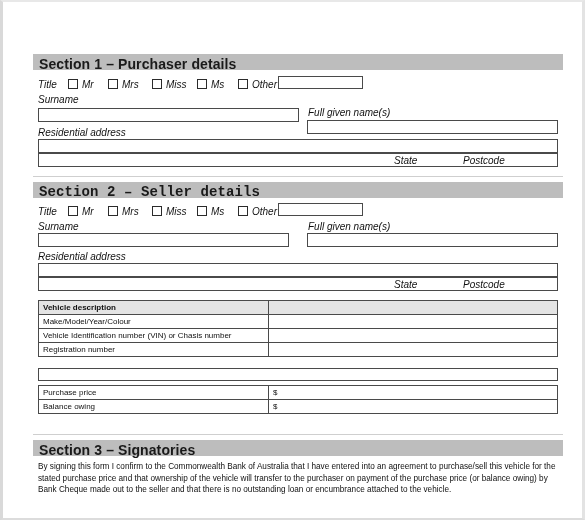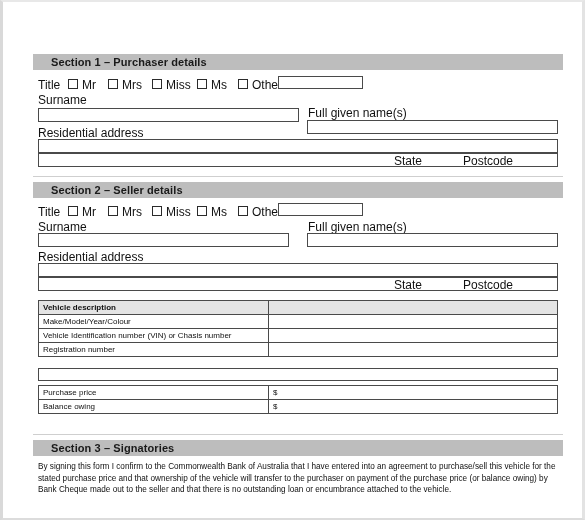--- a/index.html
+++ b/index.html
@@ -50,43 +50,44 @@
   .section-bar {
     position: absolute;
     left: 25px;
     width: 530px;
     height: 16px;
     background: #bdbdbd;
     box-sizing: border-box;
   }
   .section-bar .bar-label {
     position: absolute;
-    left: 18px;
+    left: 6px;
     top: 2px;
-    font-size: 11px;
+    font-size: 14px;
     font-weight: bold;
     color: #1a1a1a;
     white-space: nowrap;
     letter-spacing: 0.1px;
   }
   .divider {
     position: absolute;
     left: 25px;
     width: 530px;
     height: 1px;
     background: #cfcfcf;
   }
 
   
   .lbl {
     position: absolute;
-    font-size: 12px;
+    font-size: 10px;
     color: #111111;
     white-space: nowrap;
     line-height: 10px;
+    font-style: italic;
   }
 
   
   .box {
     position: absolute;
     box-sizing: border-box;
     border: 1px solid #4a4a4a;
     background: #ffffff;
   }
   .cbox {
@@ -173,21 +174,21 @@
   <div class="box" style="left:299px; top:116px; width:251px; height:14px;"></div>
 
   <div class="lbl" style="left:30px; top:124px;">Residential address</div>
   <div class="box" style="left:30px; top:135px; width:520px; height:14px;"></div>
   <div class="box" style="left:30px; top:149px; width:520px; height:14px;"></div>
   <div class="lbl" style="left:386px; top:152px;">State</div>
   <div class="lbl" style="left:455px; top:152px;">Postcode</div>
 
   <div class="divider" style="top:172px;"></div>
 
-  <div class="section-bar" style="top:178px;">
+  <div class="section-bar" style="top:178px;font-family:Liberation Mono, monospace;">
     <span class="bar-label">Section 2 – Seller details</span>
   </div>
 
   <div class="lbl" style="left:30px; top:203px;">Title</div>
 
   <div class="cbox" style="left:60px; top:202px;"></div>
   <div class="lbl" style="left:74px; top:203px;">Mr</div>
 
   <div class="cbox" style="left:100px; top:202px;"></div>
   <div class="lbl" style="left:114px; top:203px;">Mrs</div>

